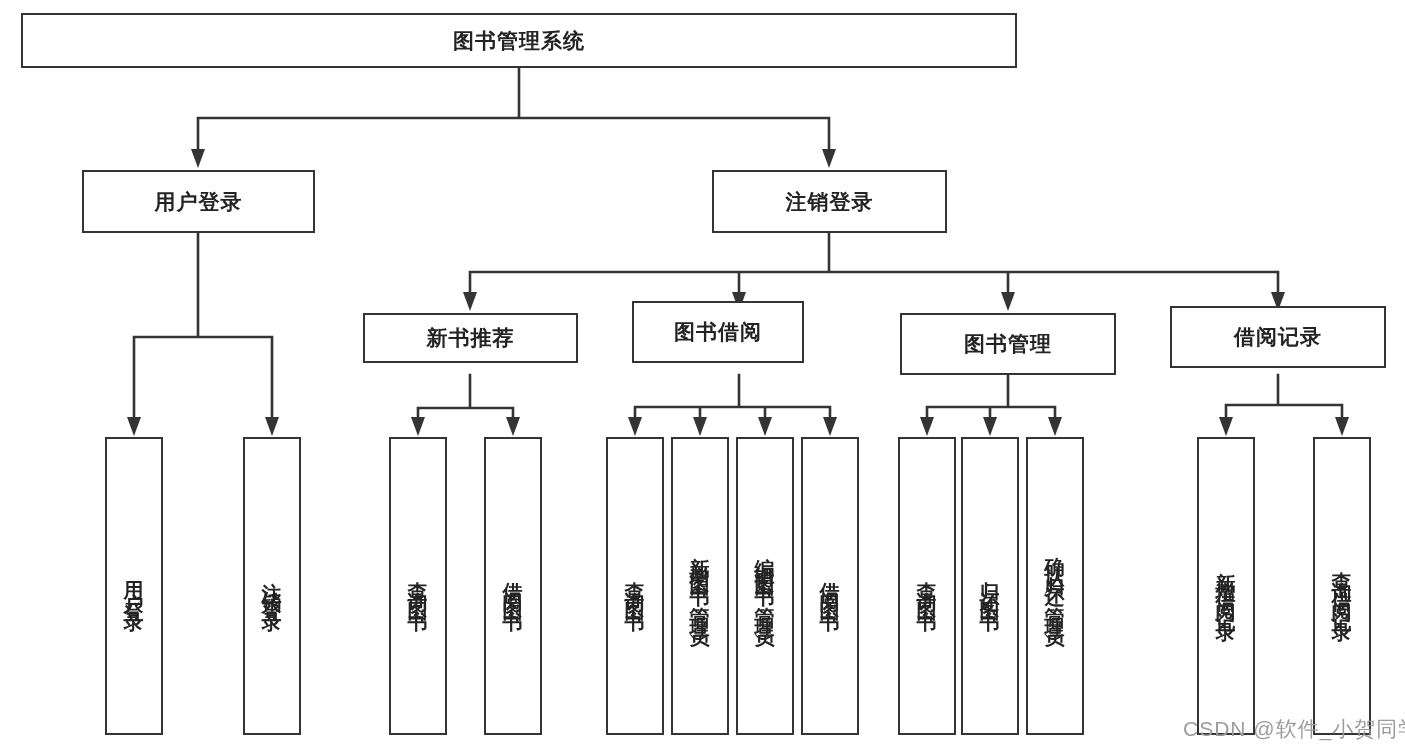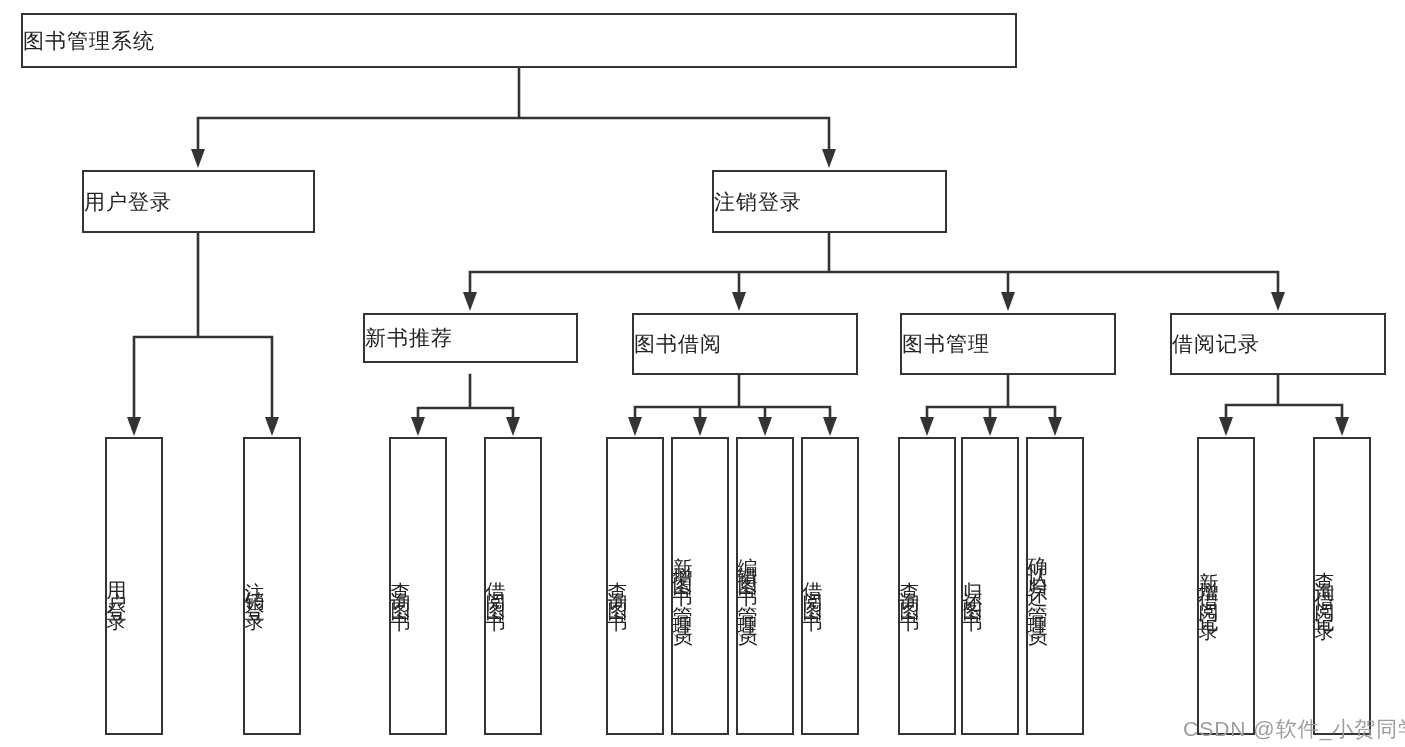--- a/index.html
+++ b/index.html
@@ -14,25 +14,26 @@
   html,body{width:1405px;height:747px;background:var(--bg);overflow:hidden;}
   body{font-family:"Liberation Sans","DejaVu Sans",sans-serif;position:relative;}
   .stage{position:absolute;left:0;top:0;width:1405px;height:747px;}
   svg.connectors{position:absolute;left:0;top:0;z-index:0;}
   svg.connectors path{stroke:var(--line);stroke-width:2.6;fill:none;stroke-linecap:square;}
   svg.connectors polygon{fill:var(--line);stroke:none;}
   .node{
     position:absolute;
     background:var(--box_fill);
     border:2.6px solid var(--box_border);
-    display:flex;align-items:center;
+    display:flex;align-items:center;justify-content:center;
     color:var(--text);
     z-index:1;
     font-size:21px;
     letter-spacing:1px;
+    font-weight:bold;
   }
   .node.leaf span{
     writing-mode:vertical-rl;
     text-orientation:mixed;
     font-size:20px;
     letter-spacing:10px;
     line-height:1;
     white-space:nowrap;
   }
   .watermark{
@@ -95,27 +96,27 @@
   <div class="node" style="left:82px;top:170px;width:233px;height:63px">
     <span>用户登录</span>
   </div>
   <div class="node" style="left:712px;top:170px;width:235px;height:63px">
     <span>注销登录</span>
   </div>
 
   <div class="node" style="left:363px;top:313px;width:215px;height:50px">
     <span>新书推荐</span>
   </div>
-  <div class="node" style="left:632px;top:313px;width:226px;height:62px">
+  <div class="node" style="left:632px;top:301px;width:172px;height:62px">
     <span>图书借阅</span>
   </div>
   <div class="node" style="left:900px;top:313px;width:216px;height:62px">
     <span>图书管理</span>
   </div>
-  <div class="node" style="left:1170px;top:313px;width:216px;height:62px">
+  <div class="node" style="left:1170px;top:306px;width:216px;height:62px">
     <span>借阅记录</span>
   </div>
 
   <div class="node leaf" style="left:105px;top:437px;width:58px;height:298px">
     <span>用户登录</span>
   </div>
   <div class="node leaf" style="left:243px;top:437px;width:58px;height:298px">
     <span>注销登录</span>
   </div>
 

